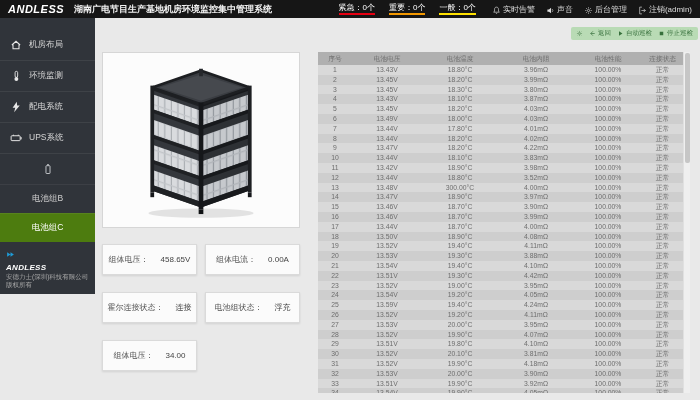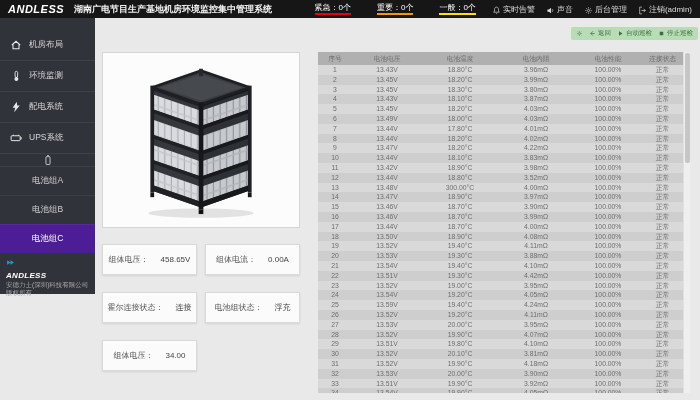--- a/index.html
+++ b/index.html
@@ -4,40 +4,40 @@
 <style>
   *{box-sizing:border-box;margin:0;padding:0}
   html,body{width:700px;height:400px;background:#e9e9e9;font-family:"Liberation Sans","DejaVu Sans",sans-serif;-webkit-font-smoothing:antialiased}
   .app{position:relative;width:700px;height:400px;background:#e9e9e9;overflow:hidden}
 
   
   .topbar{height:18px;background:#161616;display:flex;align-items:center;padding:0 8px;color:#fff}
   .logo{font-size:11px;font-style:italic;font-weight:bold;letter-spacing:.5px;white-space:nowrap}
   .title{font-size:9px;color:#f2f2f2;margin-left:10px;font-weight:bold;white-space:nowrap}
   .topbar-right{margin-left:auto;display:flex;align-items:center;gap:16px}
-  .alarms{display:flex;gap:26px}
+  .alarms{display:flex;gap:14px}
   .alarm{display:flex;flex-direction:column;align-items:stretch}
   .al-text{font-size:8px;color:#fff;line-height:9px;white-space:nowrap}
   .al-bar{height:2px;margin-top:1px}
   .tb-buttons{display:flex;gap:11px}
   .tb-btn{display:flex;align-items:flex-end;gap:2px;font-size:8px;color:#ddd;cursor:pointer;white-space:nowrap}
 
   .ic{display:inline-flex;width:12px;height:12px;color:inherit;flex:none}
   .ic svg{width:100%;height:100%}
   .ic.small{width:9px;height:9px}
   .ic.tiny{width:7px;height:7px}
 
   
   .main{display:flex;height:276px}
   .sidebar{width:95px;background:#30343a;display:flex;flex-direction:column;padding-top:12px;flex:none}
   .nav-item{height:31px;display:flex;align-items:center;gap:7px;padding-left:10px;border-bottom:1px solid rgba(255,255,255,.07);color:#e8e8e8;cursor:pointer}
   .nav-label{font-size:8.5px;color:#d4d4d4}
   .bat-header{height:30px;display:flex;align-items:center;justify-content:center;color:#ced1d5}
   .grp-item{height:29px;display:flex;align-items:center;justify-content:center;font-size:8.5px;color:#cfcfcf;border-top:1px solid rgba(255,255,255,.06);cursor:pointer}
-  .grp-item.active{background:#4c1d95;color:#fff}
+  .grp-item.active{background:#4d7c0f;color:#fff}
   .side-footer{margin-top:auto;padding:0 6px 5px 6px}
   .f-logo{font-size:8px;font-style:italic;font-weight:bold;color:#fff;letter-spacing:.3px}
   .f-company{font-size:6.5px;color:#a9a9a9;margin-top:1px;line-height:8px}
   .f-copy{font-size:6.5px;color:#a9a9a9;line-height:8px}
 
   .content{flex:1;position:relative}
   .pill{position:absolute;top:9px;right:2px;background:#b9dbb5;border-radius:2px;padding:2px 5px;display:flex;align-items:center;gap:6px;z-index:5}
   .pill-item{display:flex;align-items:center;gap:2px;font-size:6.5px;color:#37703c;cursor:pointer;white-space:nowrap}
 
   .left-col{position:absolute;left:7px;top:34px;width:198px}
@@ -164,23 +164,20 @@
         </nav>
       <div class="bat-header">
         <span class="ic">
             <svg viewBox="0 0 16 16">
               <rect x="5.3" y="3.6" width="5.4" height="10.4" rx="0.8" fill="none" stroke="currentColor" stroke-width="1.2"></rect>
               <rect x="6.8" y="1.6" width="2.4" height="1.6" fill="currentColor"></rect>
             </svg>
           </span>
       </div>
       <div id="bat-groups">
-          <div class="grp-item">
-            <span>电池组A</span>
-          </div>
           <div class="grp-item">
             <span>电池组B</span>
           </div>
           <div class="grp-item active">
             <span>电池组C</span>
           </div>
         </div>
       <div class="side-footer">
         <span class="ic" style="width:9px;height:9px">
             <svg viewBox="0 0 16 16">

